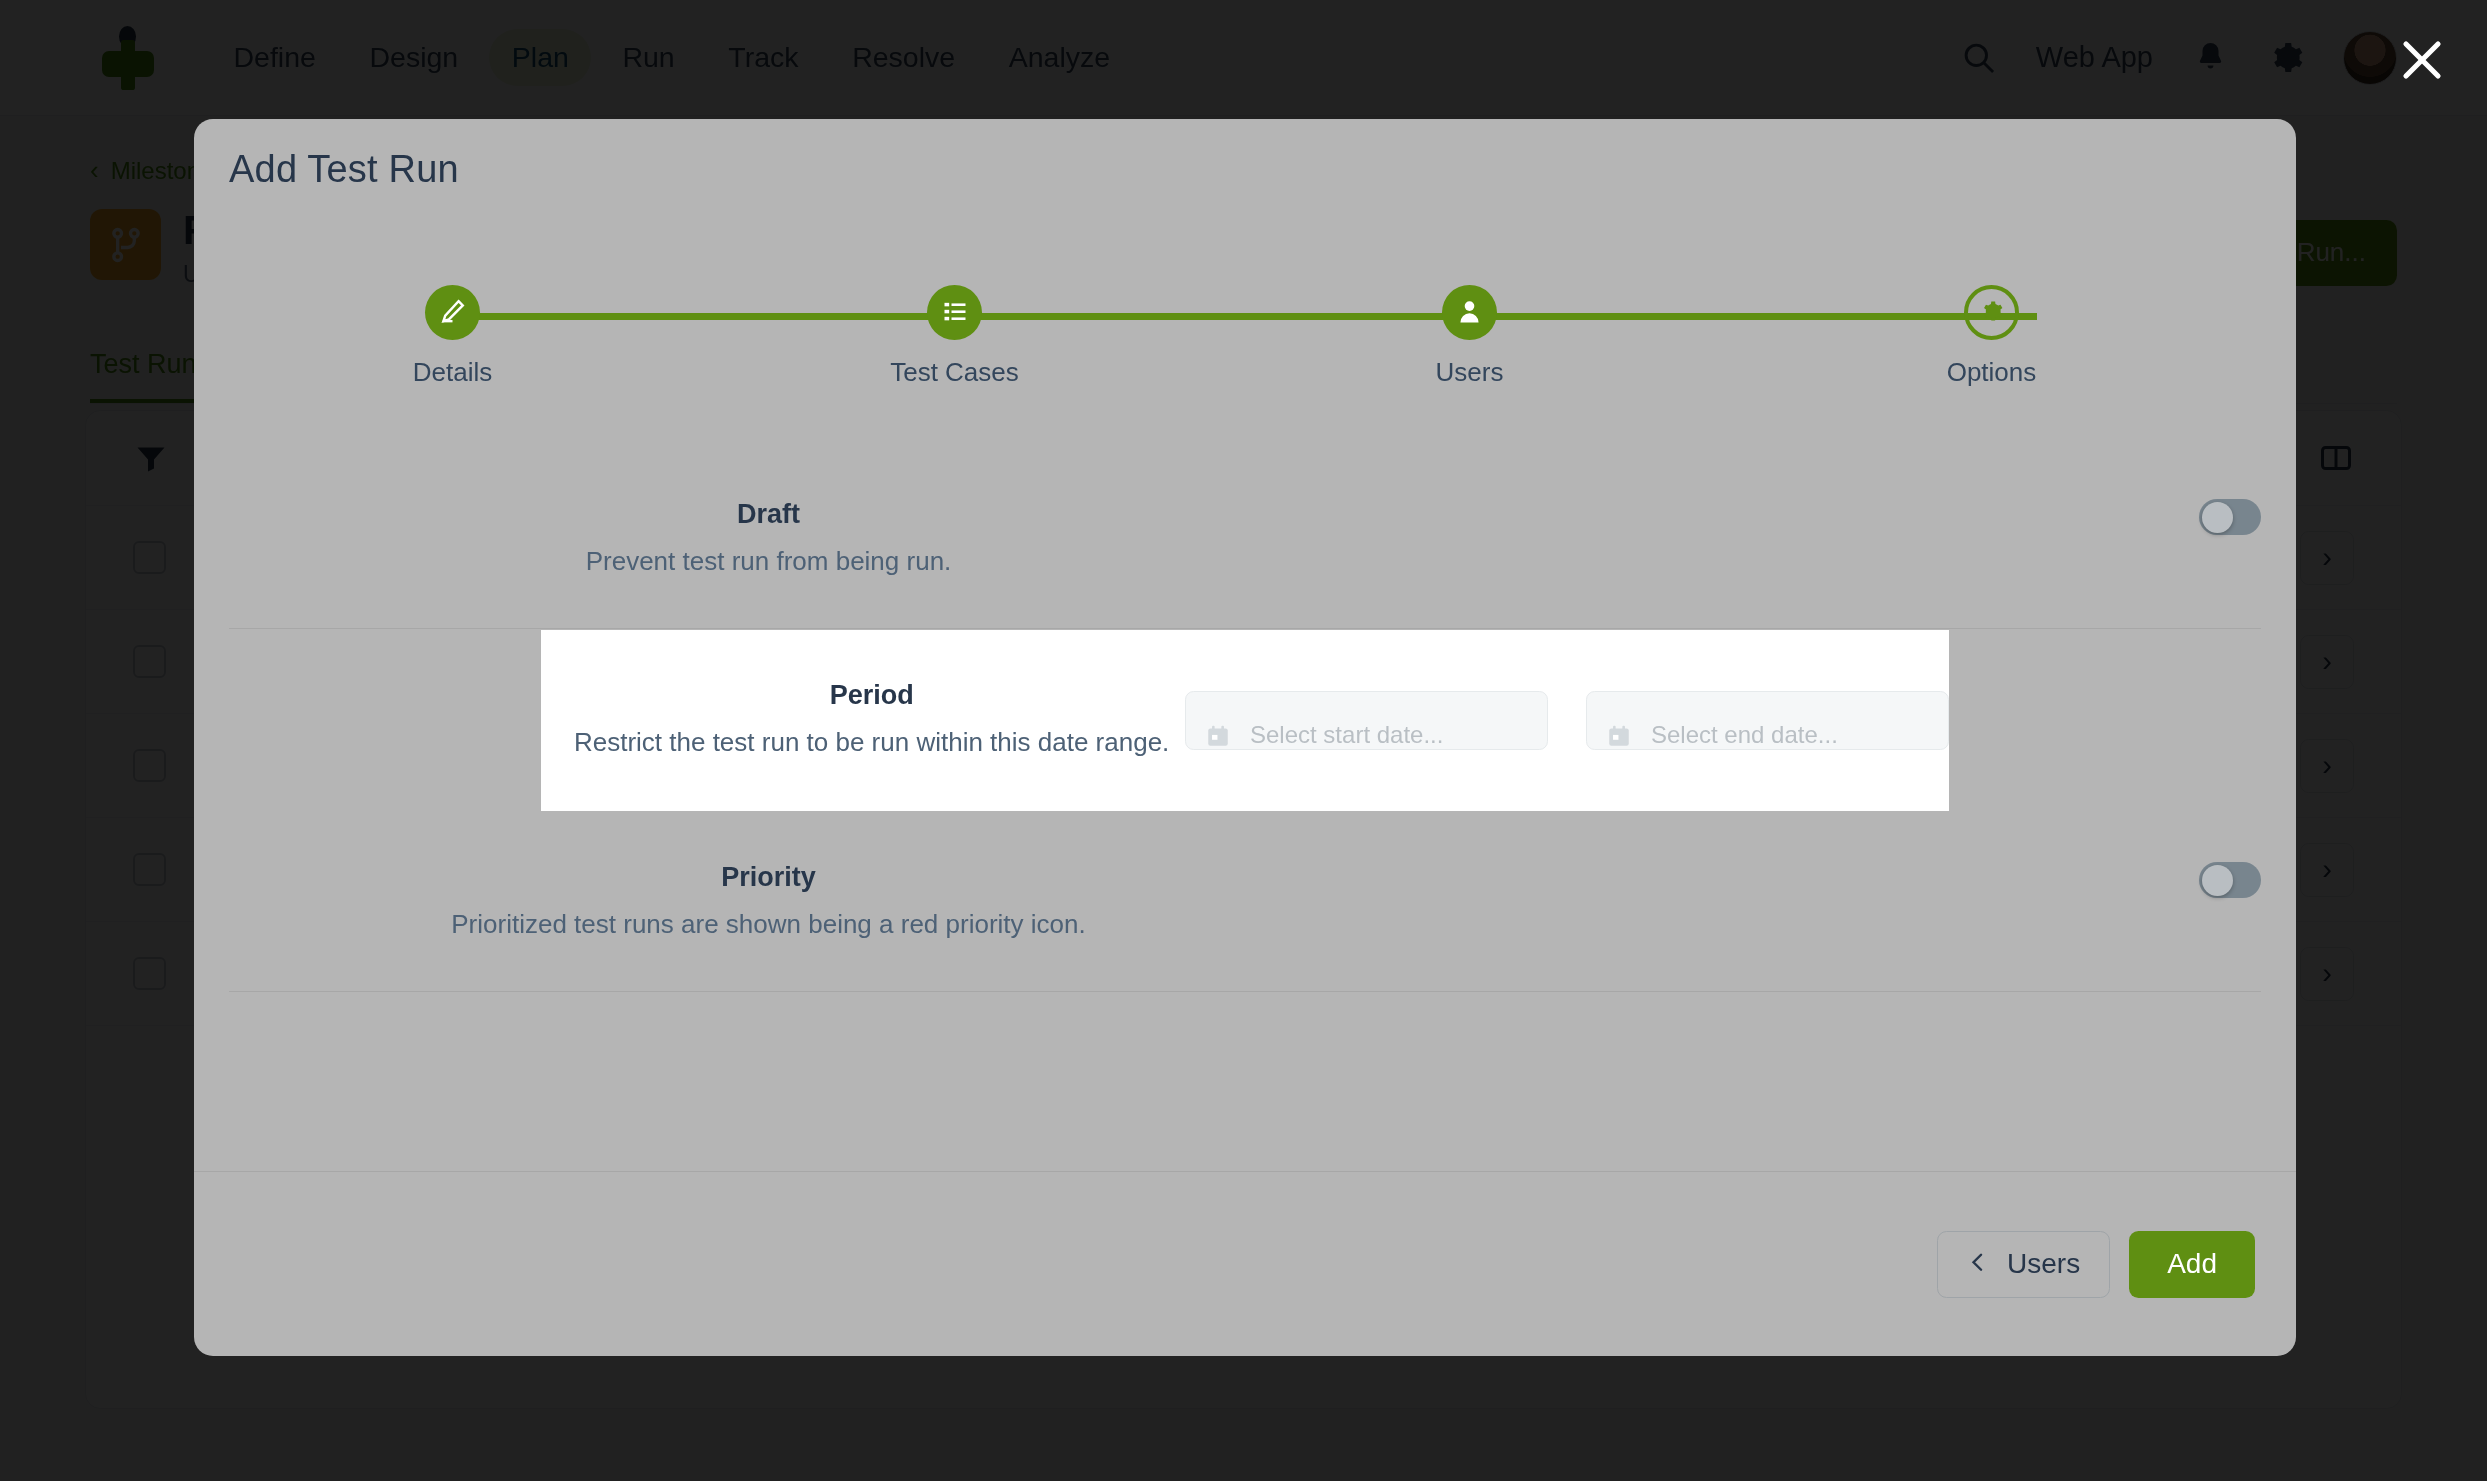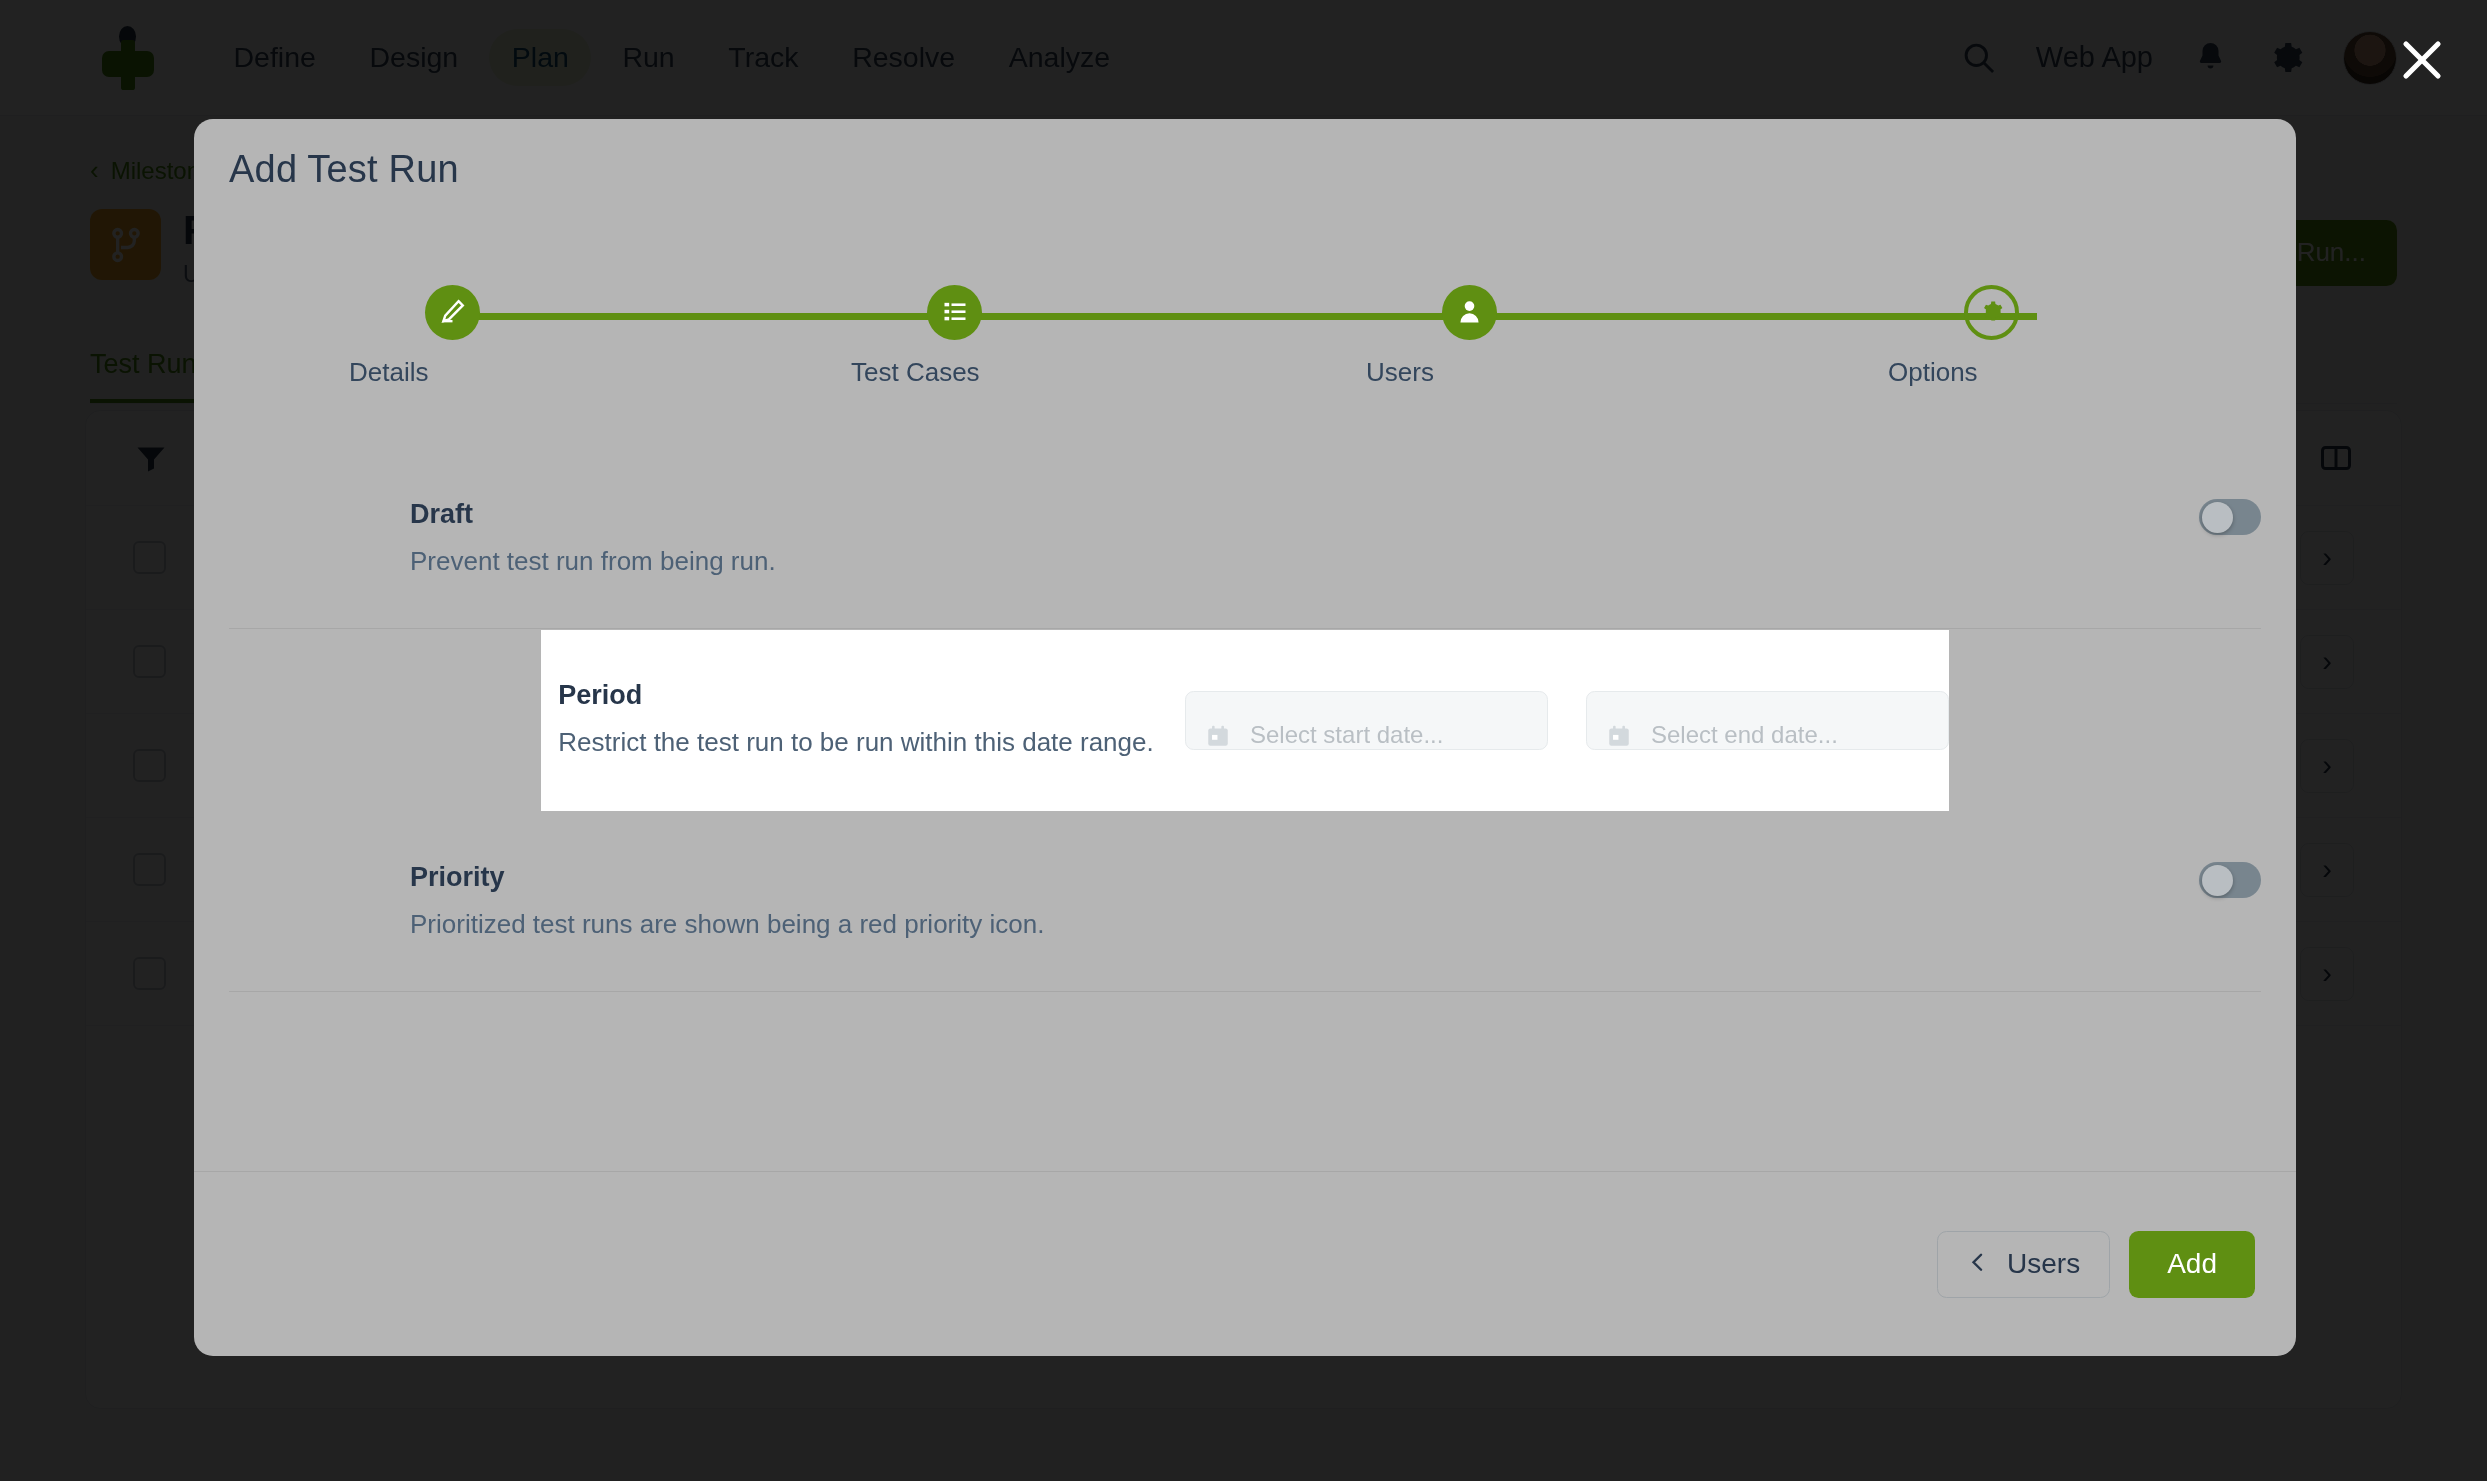--- a/index.html
+++ b/index.html
@@ -82,35 +82,35 @@
     background:#b5b5b5; border-radius:19px; z-index:30;
     overflow:hidden;
   }
   .modal-title { position:absolute; left:35px; top:29px; font-size:38px; color:#27364a; letter-spacing:0.2px;}
 
   
   .stepper { position:absolute; left:0; right:0; top:154px; height:138px; }
   .stepper-line {
     position:absolute; left:259px; right:259px; top:40px; height:7px; background:#5f8f12;
   }
-  .step { position:absolute; top:0; width:207px; }
+  .step { position:absolute; top:0; width:207px; text-align:center; }
   .step-circle {
     width:55px; height:55px; border-radius:50%;
     background:#5f8f12; margin:12px auto 0;
     display:flex; align-items:center; justify-content:center; position:relative; z-index:2;
   }
   .step-circle.current { background:transparent; border:4.3px solid #5f8f12; }
   .step-label { margin-top:17.3px; font-size:26px; color:#33465c; }
 
   
   .opt-row {
     position:absolute; left:35px; right:35px;
     display:flex; align-items:flex-start; border-bottom:0.9px solid #a7a7a7;
   }
-  .opt-text { width:898px; padding-left:181px; }
+  .opt-text { width:898px; padding-left:181px;text-align:center; }
   .opt-title { font-size:27px; font-weight:700; color:#27364a; margin-bottom:12px; }
   .opt-desc { font-size:26px; color:#4d6176; line-height:1.48; }
 
   .row-draft { top:380px; height:130px; }
   .row-period {
     top:511px; left:347px; right:347px; height:181px;
     background:#ffffff; border-bottom:none; align-items:center;
   }
   .row-period .opt-text { padding-left:17.3px; }
   .row-priority { top:743px; height:130px; }

